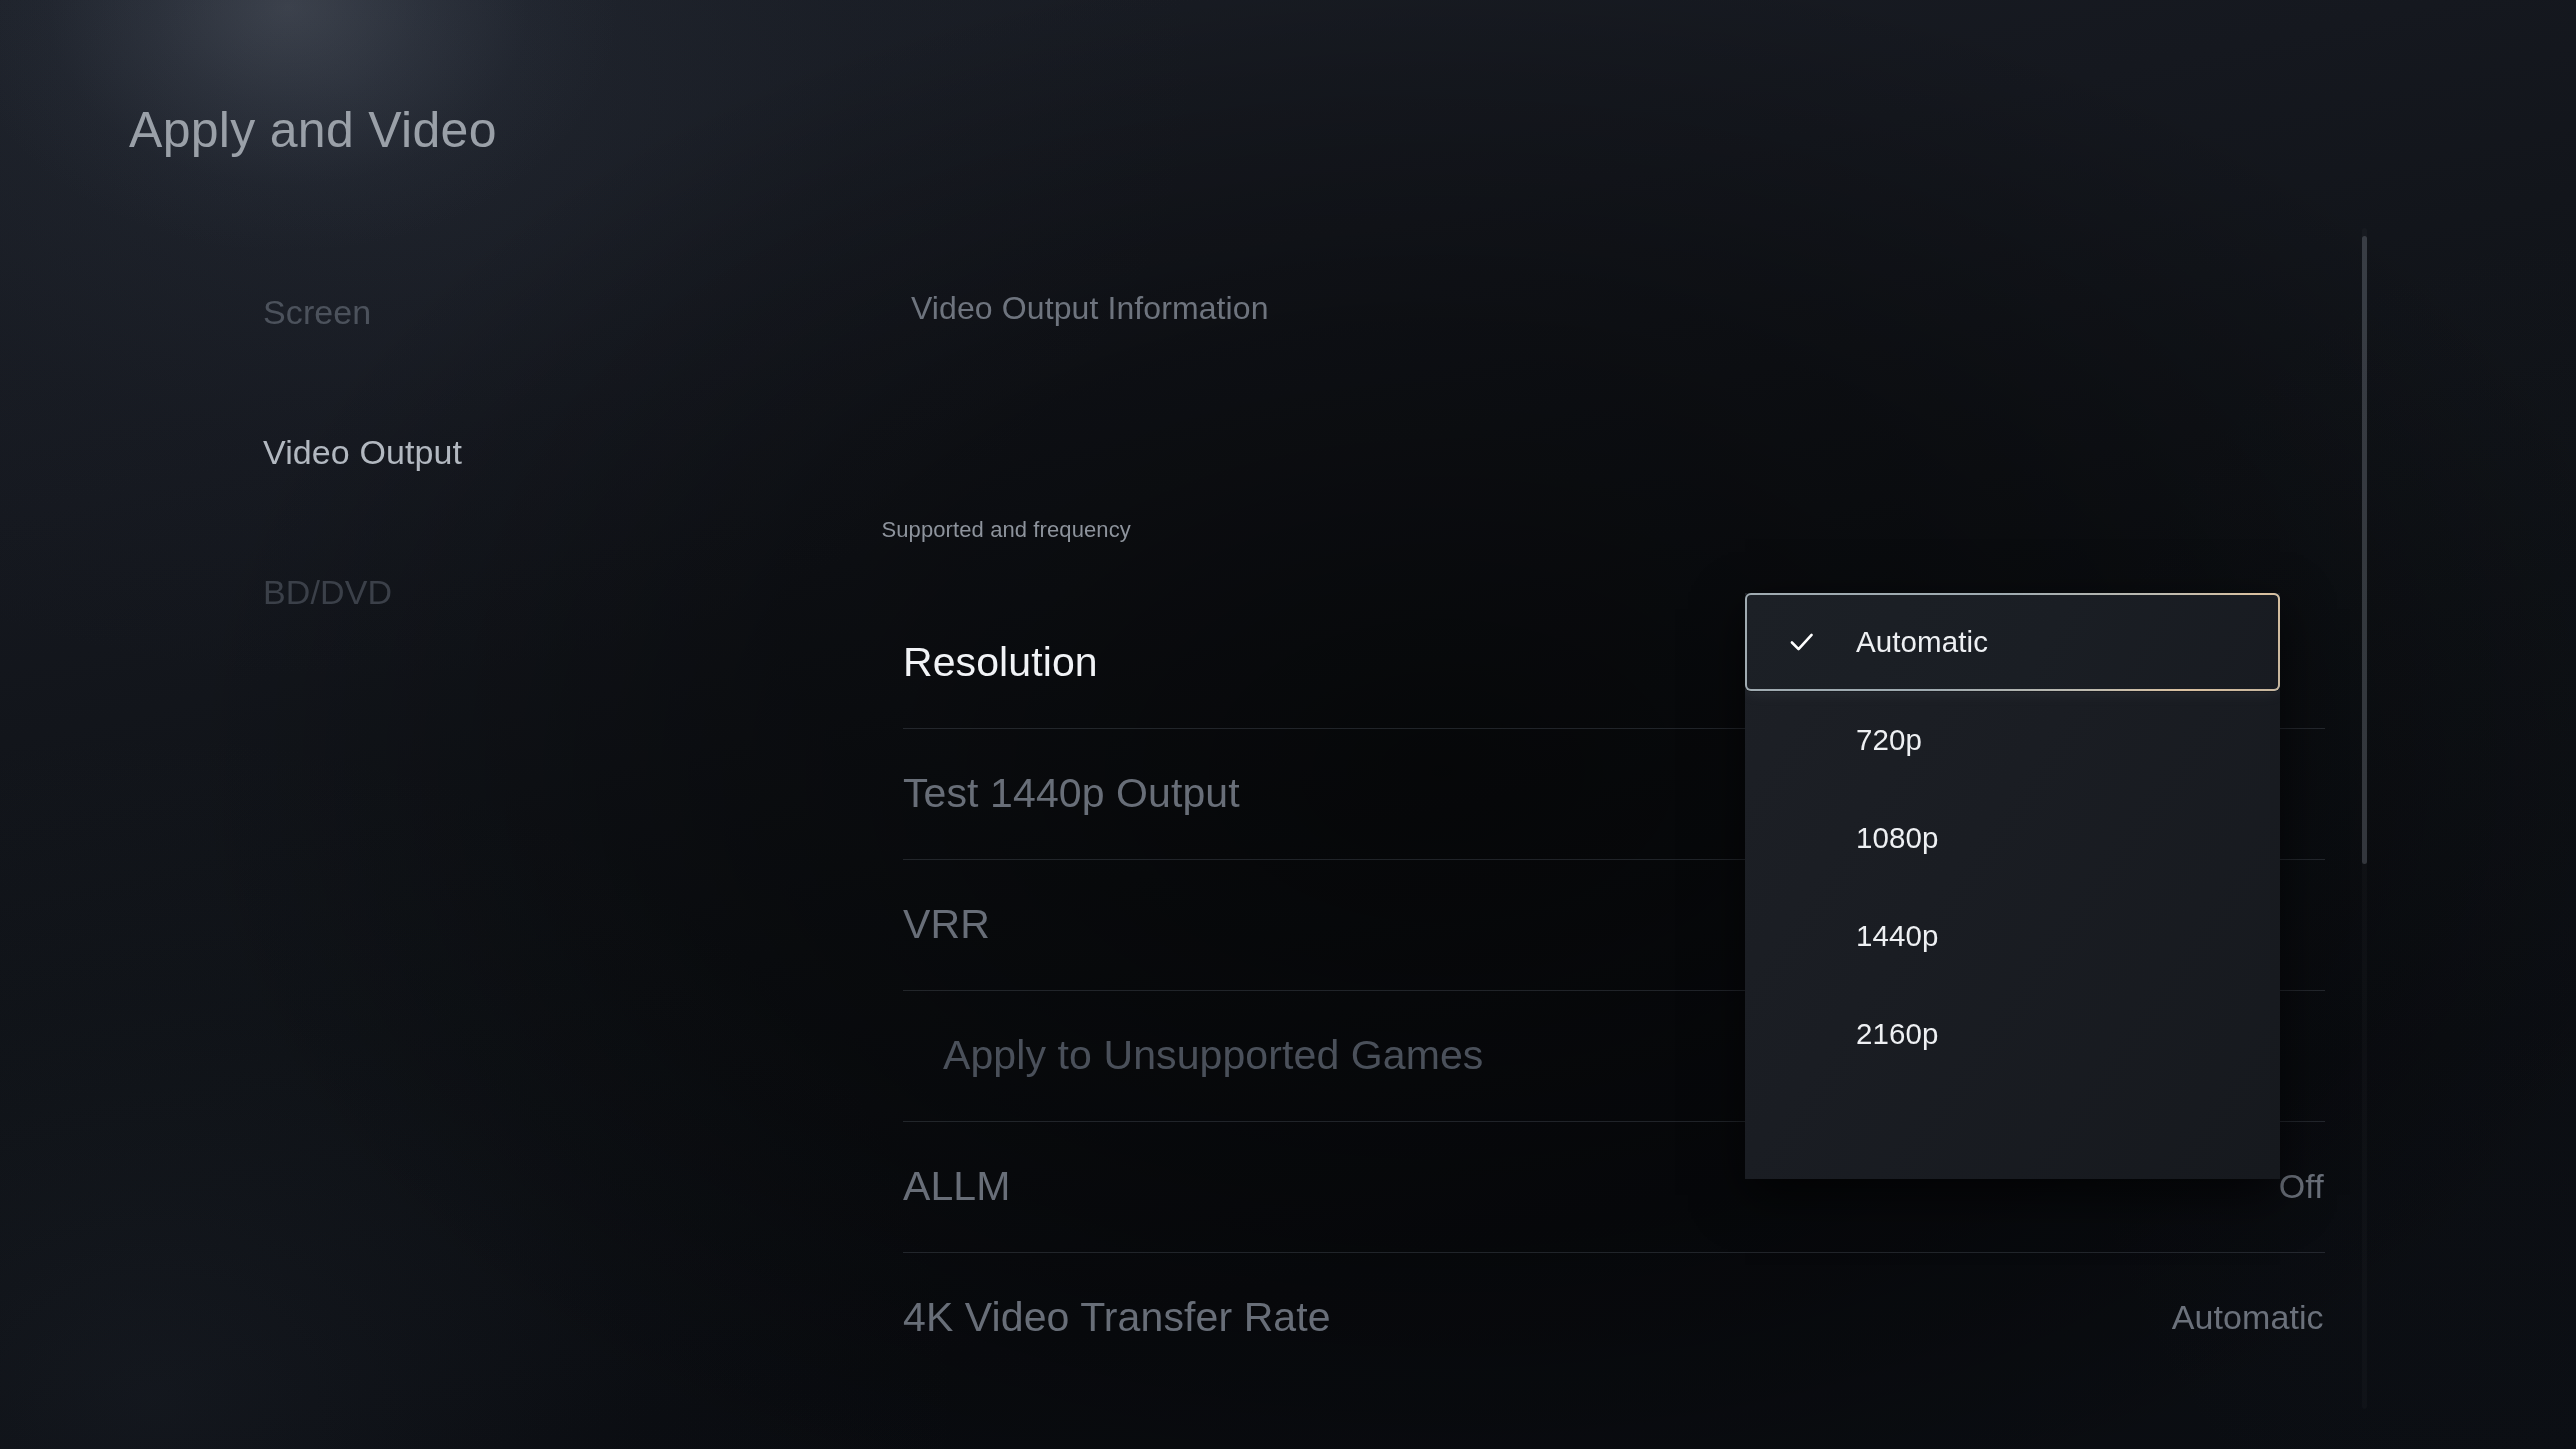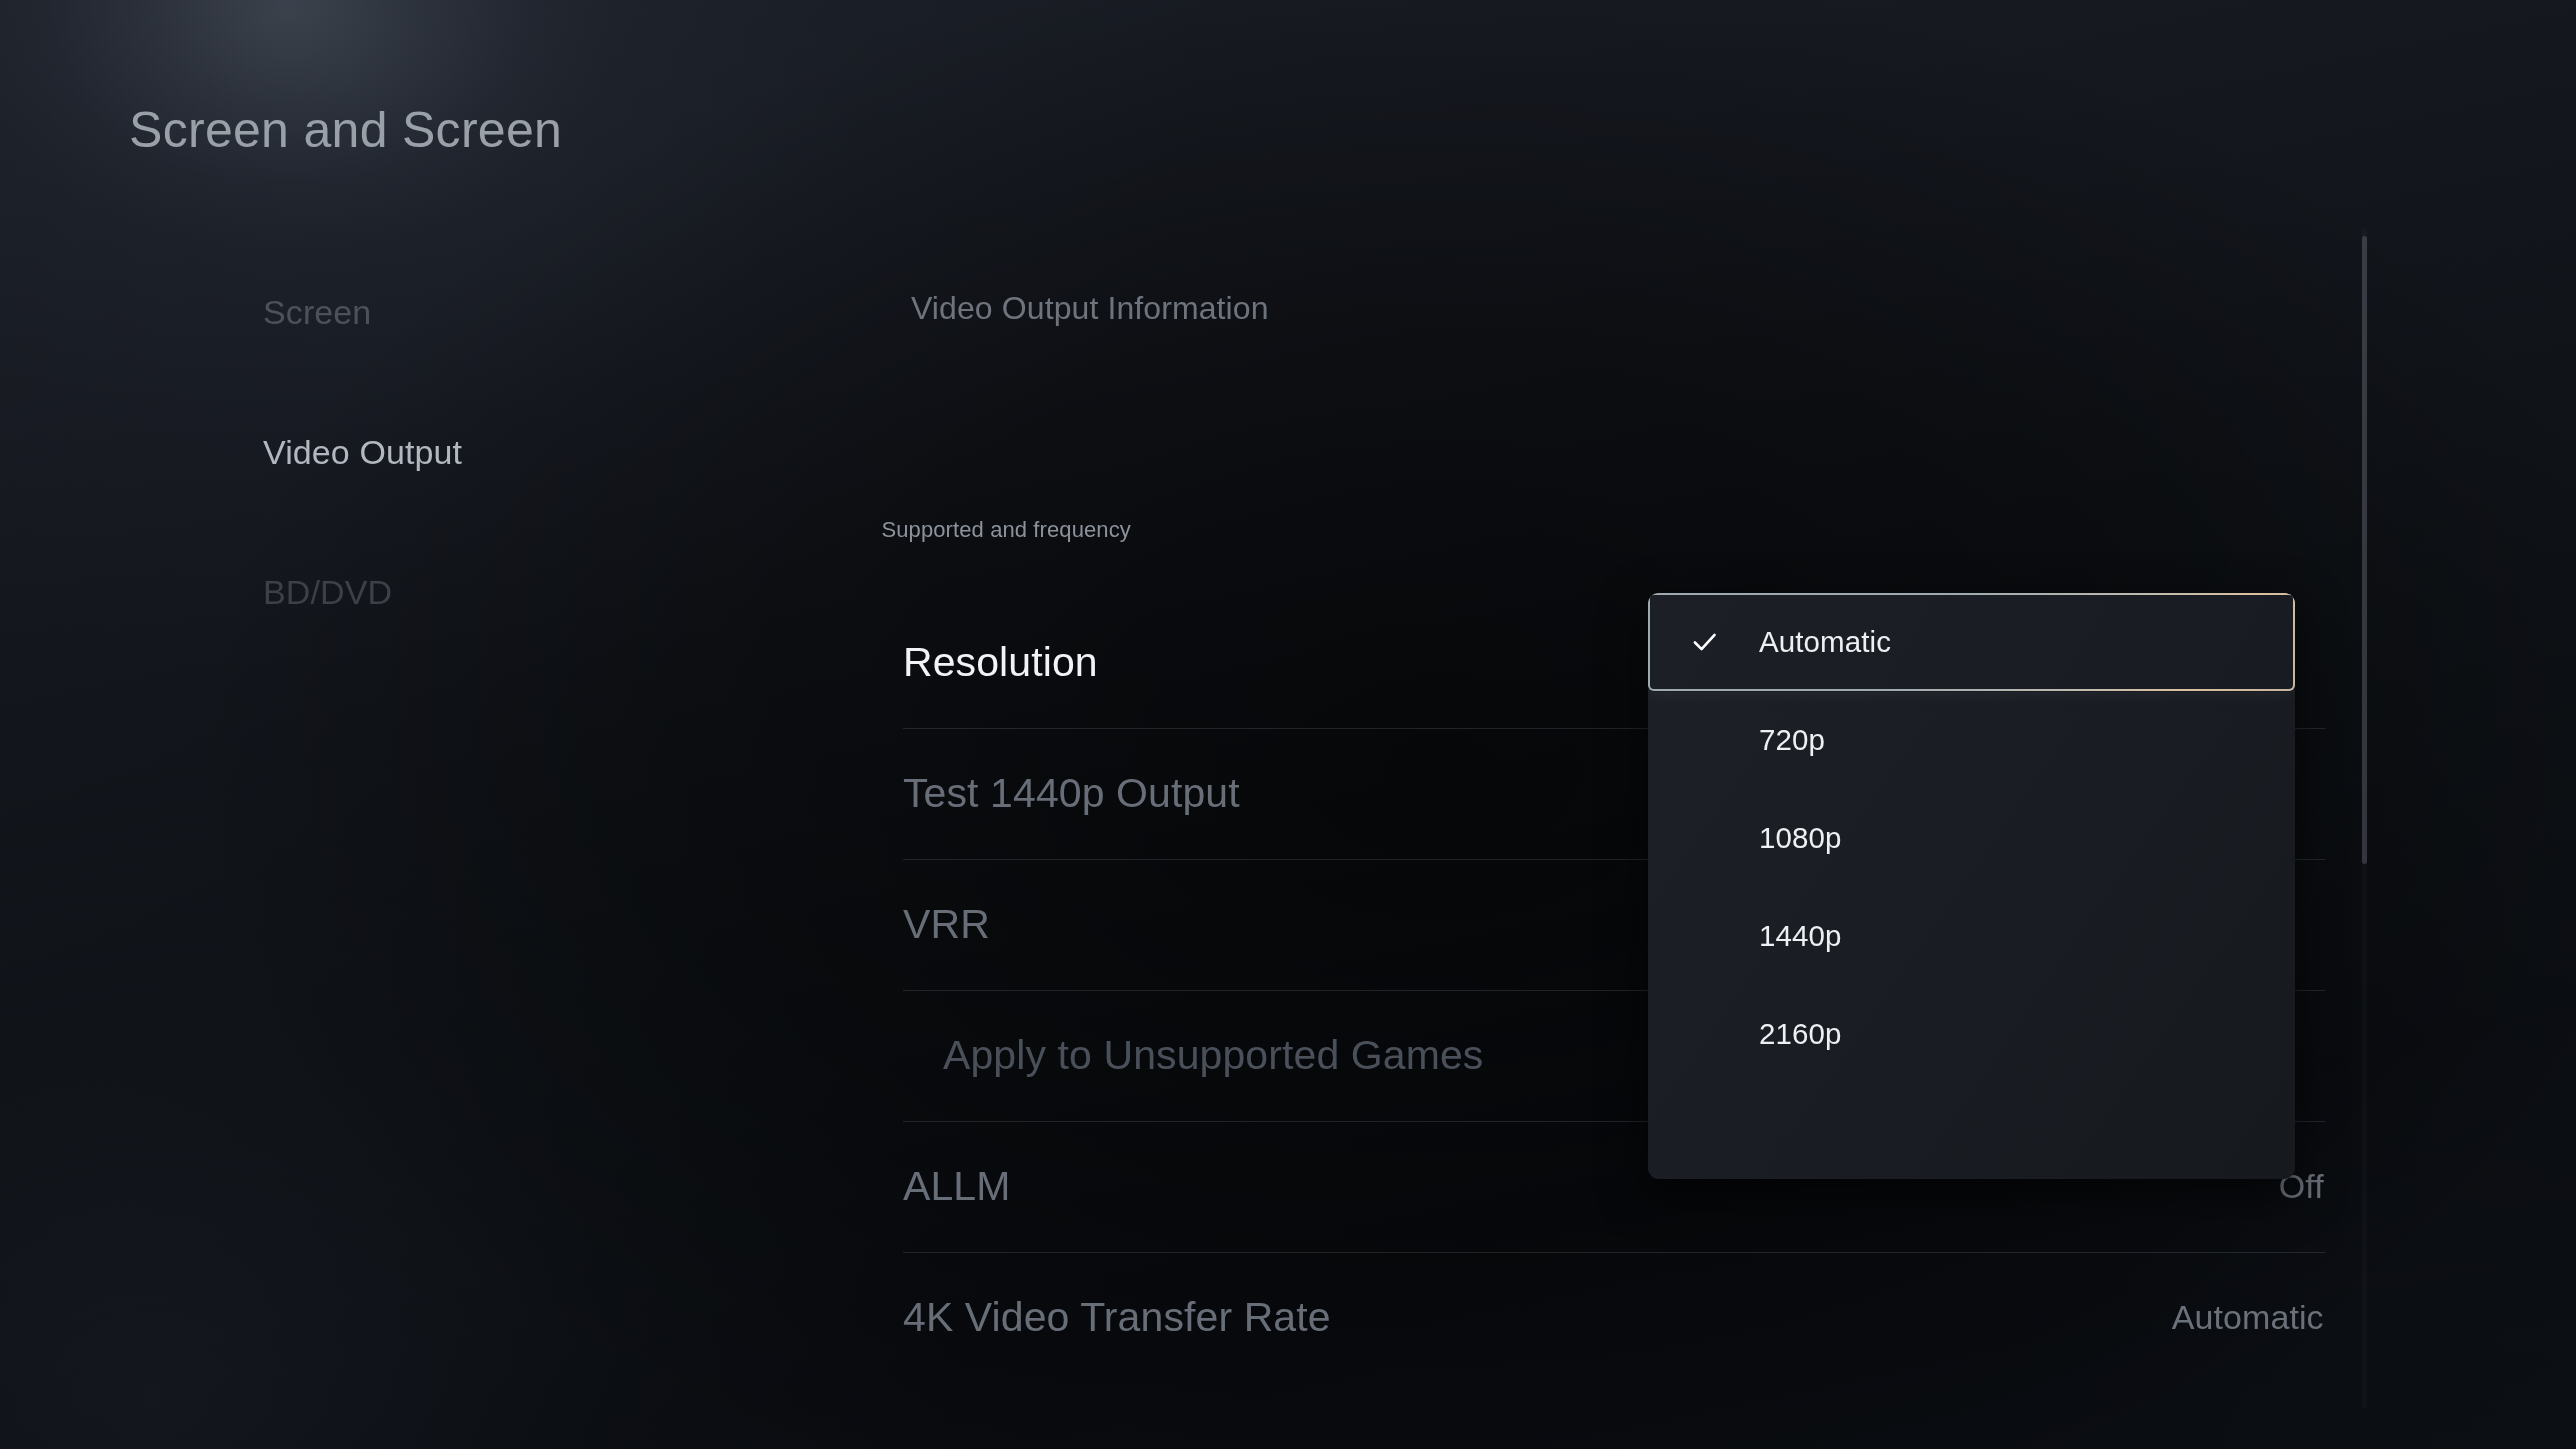--- a/index.html
+++ b/index.html
@@ -108,26 +108,25 @@
     background:rgba(255,255,255,0.025);
   }
   #scroll-thumb {
     position:absolute; left:2362px; top:236px;
     width:4.7px; height:628px; border-radius:2.7px;
     background:rgba(196,204,218,0.20);
   }
 
   
   #dropdown {
-    position:absolute; left:1648px; top:593px;
-    width:647px; height:586px;
+    position:absolute; left:1745px; top:593px;
+    width:535px; height:586px;
     background:linear-gradient(125deg, #1d2026 0%, #1a1d23 42%, #16191e 100%);
     box-shadow:0 16px 47px rgba(0,0,0,0.62);
     overflow:hidden;
-    border-radius:11px;
   }
   .opt {
     position:relative; height:98px;
     display:flex; align-items:center;
     padding-left:44px;
     font-size:29.5px; font-weight:300; letter-spacing:0.1px;
     color:#eef0f3; white-space:nowrap;
   }
   .opt .check {
     position:absolute; left:42px; top:50%;
@@ -163,21 +162,21 @@
             mask-composite:exclude;
   }
 </style>
 </head>
 <body>
 
 <div id="screen">
 
   <div id="vignette"></div>
 
-  <div id="page-title">Screen and Screen</div>
+  <div id="page-title">Apply and Video</div>
 
   <nav id="sidebar">
       <div class="side-item dim">Screen</div>
       <div class="side-item sel">Video Output</div>
       <div class="side-item dimmer">BD/DVD</div>
     </nav>
 
   <div id="main">
     <div id="section-head">Video Output Information</div>
     <div id="group-label">Supported and frequency</div>

